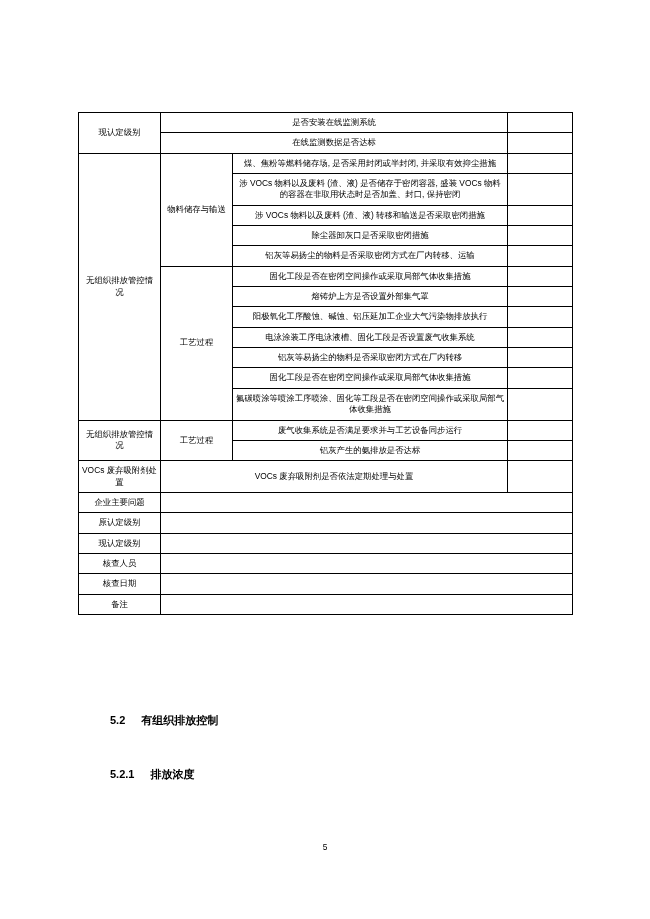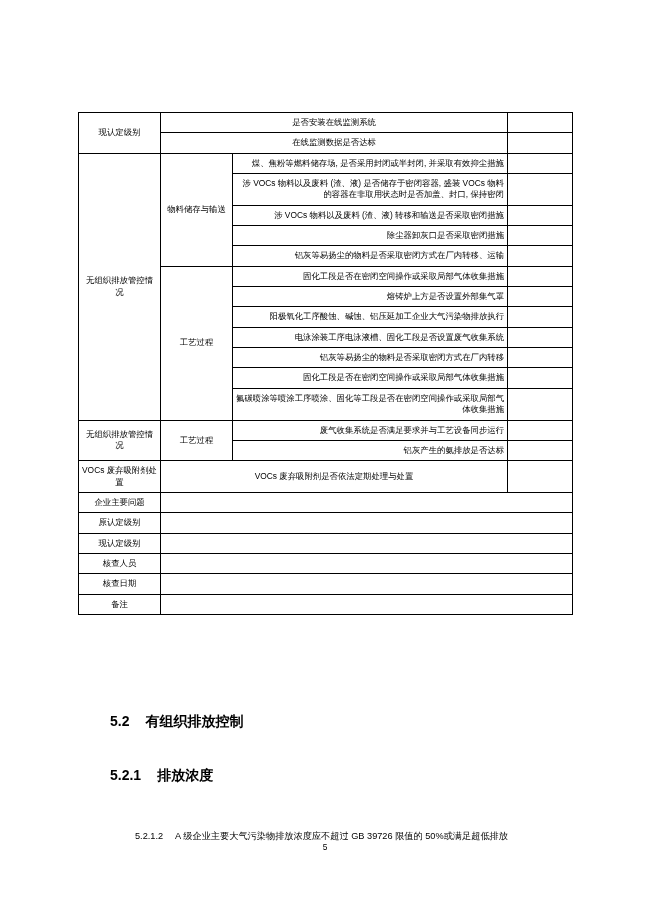--- a/index.html
+++ b/index.html
@@ -36,31 +36,31 @@
     vertical-align: middle;
     word-break: break-all;
   }
   td.c-label {
     text-align: center;
   }
   td.c-mid {
     text-align: center;
   }
   td.c-item {
-    text-align: right;
+    text-align: center;
   }
   td.c-center {
     text-align: center;
   }
   td.c-blank {
     background: #ffffff;
   }
   .sec {
     position: absolute;
-    font-size: 14px;
+    font-size: 11px;
     font-weight: bold;
   }
   .para {
     position: absolute;
     font-size: 9.2px;
   }
   .pagenum {
     position: absolute;
     left: 0;
     right: 0;
@@ -200,19 +200,16 @@
 
   <div class="sec s52">
     <span>5.2</span><span class="gap"></span><span>有组织排放控制</span>
   </div>
 
   <div class="sec s521">
     <span>5.2.1</span><span class="gap"></span><span>排放浓度</span>
   </div>
 
 
-  <div class="para p5212">
-    <span>5.2.1.2</span><span class="gap"></span><span>A 级企业主要大气污染物排放浓度应不超过 GB 39726 限值的 50%或满足超低排放</span>
-  </div>
 
   <div class="pagenum">5</div>
 
 </div>
 
 </body></html>

